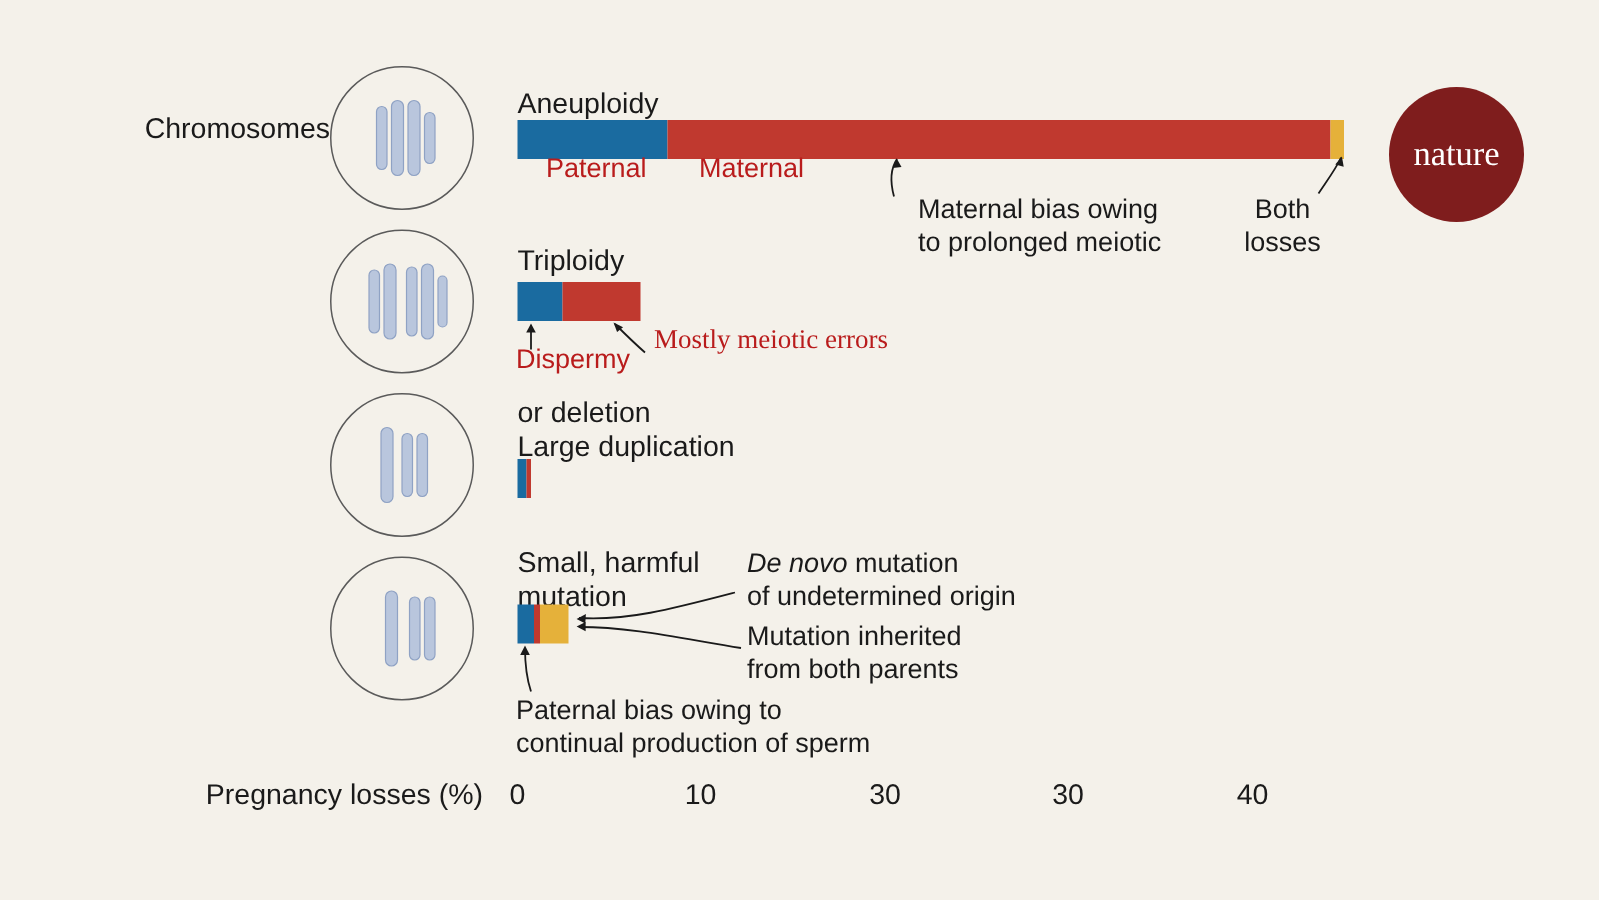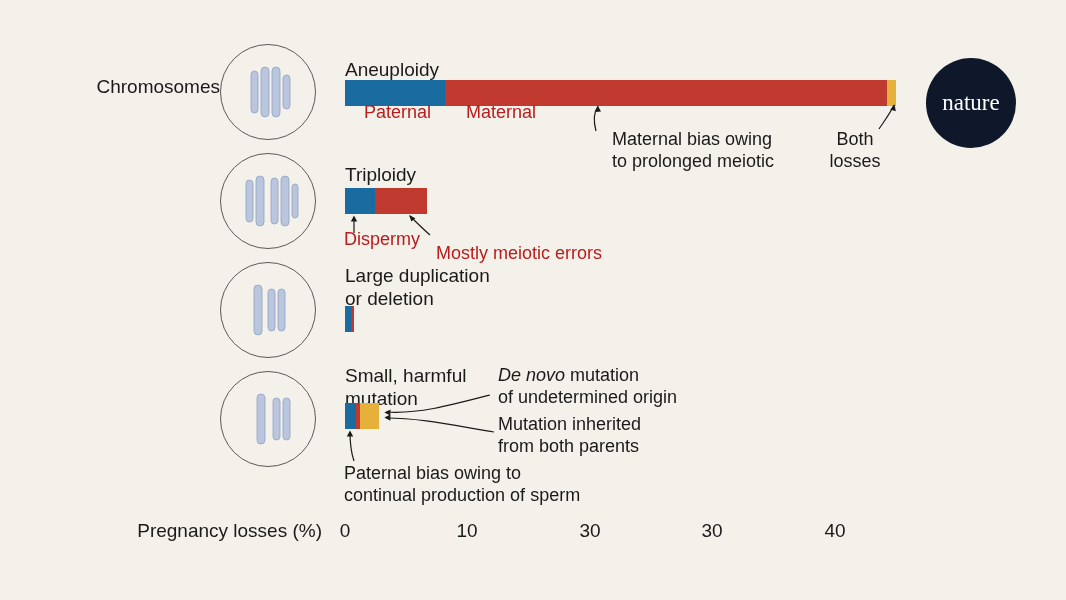--- a/index.html
+++ b/index.html
@@ -87,21 +87,21 @@
     width: 40px;
   }
 
   
   .nature-badge {
     left: 926px;
     top: 58px;
     width: 90px;
     height: 90px;
     border-radius: 50%;
-    background: #0f172a;
+    background: #7f1d1d;
     color: #ffffff;
     font-family: "Liberation Serif", serif;
     font-size: 23px;
     display: flex;
     align-items: center;
     justify-content: center;
   }
 
   svg.leader { overflow: visible; }
 </style>
@@ -197,25 +197,25 @@
   <svg class="abs leader" style="left:348px; top:214px;" width="30" height="20">
     <path d="M6 19 C6 12, 6 8, 6 3" fill="none" stroke="#1a1a1a" stroke-width="1.2"></path>
     <path d="M6 1.6 L2.8 7.6 L9.2 7.6 Z" fill="#1a1a1a"></path>
   </svg>
   <div class="abs sub-label" style="left:344px; top:229px;">Dispermy</div>
 
   <svg class="abs leader" style="left:400px; top:214px;" width="40" height="22">
     <path d="M30 21 C22 14, 16 8, 10 2" fill="none" stroke="#1a1a1a" stroke-width="1.2"></path>
     <path d="M9 1 L11.4 7.4 L15.4 4.2 Z" fill="#1a1a1a"></path>
   </svg>
-  <div class="abs sub-label" style="left:436px; top:243px;">Mostly meiotic errors</div>
+  <div class="abs sub-label" style="left:436px; top:216px;font-family:Liberation Serif, serif;">Mostly meiotic errors</div>
 
   <div class="abs cat-label" style="left:345px; top:264px;">
+    <div>or deletion</div>
     <div>Large duplication</div>
-    <div>or deletion</div>
   </div>
 
   <div class="abs bar-row" style="left:345px; top:306px; width:9px;">
     <div class="seg seg-pat" style="width:6px;"></div>
     <div class="seg seg-mat" style="width:3px;"></div>
   </div>
 
   <div class="abs cat-label" style="left:345px; top:364px;">
     <div>Small, harmful</div>
     <div>mutation</div>

